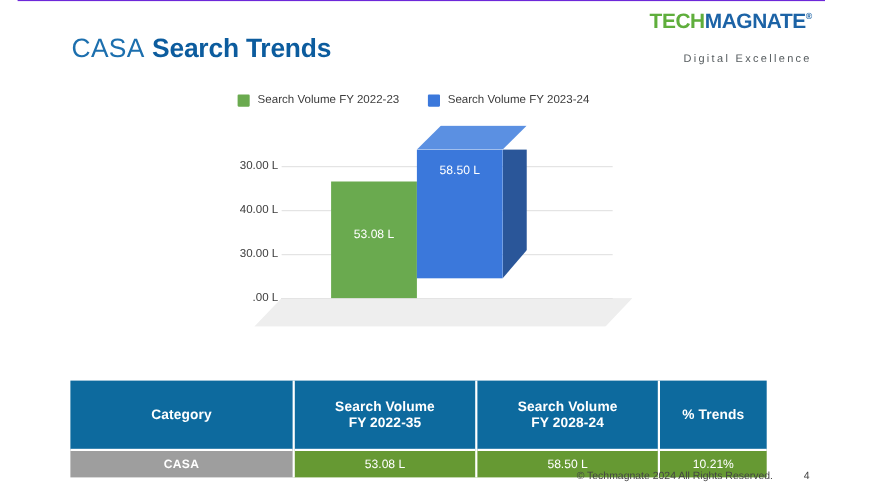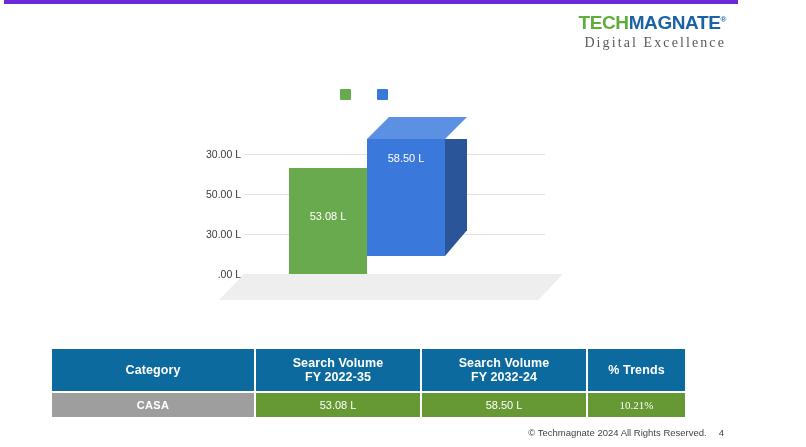--- a/index.html
+++ b/index.html
@@ -9,25 +9,25 @@
   }
   body {
     width: 806px;
     height: 447px;
     font-family: "Liberation Sans", sans-serif;
     overflow: hidden;
     position: relative;
   }
   #slide {
     position: absolute;
-    left: 4px; top: 0;
+    left: 16px; top: 0;
     width: 734px;
     height: 447px;
     background: #ffffff;
-    border-top: 4px solid #6d28d9;
+    border-top: 1px solid #6d28d9;
     box-sizing: border-box;
     overflow: hidden;
   }
 
   
   #logo {
     position: absolute;
     right: 12px;
     top: 9px;
     text-align: right;
@@ -42,26 +42,25 @@
     white-space: nowrap;
   }
   #logo .tech  { color: #5FAE3C; }
   #logo .magnate { color: #1C63A6; }
   #logo .reg {
     font-size: 8px;
     vertical-align: super;
     color: #1C63A6;
   }
   #logo .tagline {
-    margin-top: 4px;
-    font-size: 14px;
+    margin-top: 20px;
+    font-size: 10px;
     letter-spacing: 2.1px;
     color: #555b5e;
     white-space: nowrap;
-    font-family: Liberation Serif, serif;
   }
 
   
   #page-title {
     position: absolute;
     left: 49px;
     top: 29px;
     font-size: 24px;
     line-height: 30px;
     white-space: nowrap;
@@ -183,88 +182,94 @@
     border-collapse: collapse;
     table-layout: fixed;
   }
   #data-table th {
     background: #0D6A9E;
     color: #ffffff;
     font-size: 12.5px;
     font-weight: bold;
     letter-spacing: 0.1px;
     line-height: 14px;
-    padding: 7px 4px;
+    padding: 17px 4px;
     border-right: 2px solid #ffffff;
     text-align: center;
   }
   #data-table th:last-child { border-right: none; }
   #data-table td {
     font-size: 11px;
     padding: 6px 4px;
     text-align: center;
     color: #ffffff;
     border-right: 2px solid #ffffff;
     border-top: 2px solid #ffffff;
   }
-  #data-table td:last-child { border-right: none; font-family: Liberation Serif, serif; }
+  #data-table td:last-child { border-right: none; }
   td.cat-cell {
     background: #9E9E9E;
     font-weight: bold;
     font-size: 11px;
     letter-spacing: 0.3px;
   }
   td.val-cell { background: #669933; }
 
   
   #footer {
     position: absolute;
     right: 14px;
     bottom: 9px;
     display: flex;
     align-items: baseline;
-    gap: 12px;
+    gap: 28px;
     font-size: 9.5px;
     color: #444444;
     white-space: nowrap;
   }
 </style>
 </head>
 <body>
 
 <div id="slide">
 
   <div id="logo">
     <div class="wordmark">
       <span class="tech">TECH</span><span class="magnate">MAGNATE</span><span class="reg">®</span>
     </div>
     <div class="tagline">Digital Excellence</div>
   </div>
 
+  <div id="page-title">
+    <span class="t-light">CASA</span>
+    <span class="t-bold">Search Trends</span>
+  </div>
 
   <div id="chart">
 
     <div id="legend">
       <div class="legend-item">
         <span class="legend-swatch" style="background:#6AAA4F"></span>
+        <span>Search Volume FY 2022-23</span>
       </div>
       <div class="legend-item">
         <span class="legend-swatch" style="background:#3B78DB"></span>
+        <span>Search Volume FY 2023-24</span>
       </div>
     </div>
 
     <div id="plot">
 
       <div class="gridline" style="top:40px"></div>
       <div class="gridline" style="top:80px"></div>
       <div class="gridline" style="top:120px"></div>
       <div class="gridline axis" style="top:160px"></div>
 
       <div class="y-label" style="top:40px">30.00 L</div>
-      <div class="y-label" style="top:80px">50.00 L</div>
+      <div class="y-label" style="top:80px">40.00 L</div>
       <div class="y-label" style="top:120px">30.00 L</div>
       <div class="y-label" style="top:160px">.00 L</div>
 
       <div id="floor"></div>
 
       <div class="bar3d" style="left:165px; top:0; width:78px; height:186px;">
         <div class="bar-top" style="top:57.8px; height:22px; width:78px;
                     background:#7DB55F;
                     clip-path: polygon(0% 100%, 22px 0%, 100% 0%, calc(100% - 22px) 100%);
                     transform: translateX(0);"></div>
@@ -296,21 +301,21 @@
       <tr>
         <th>
           <span>Category</span>
         </th>
         <th>
           <span>Search Volume</span><br>
           <span>FY 2022-35</span>
         </th>
         <th>
           <span>Search Volume</span><br>
-          <span>FY 2032-24</span>
+          <span>FY 2028-24</span>
         </th>
         <th>
           <span>% Trends</span>
         </th>
       </tr>
     </thead>
     <tbody>
       <tr>
         <td class="cat-cell">CASA</td>
         <td class="val-cell">53.08 L</td>

